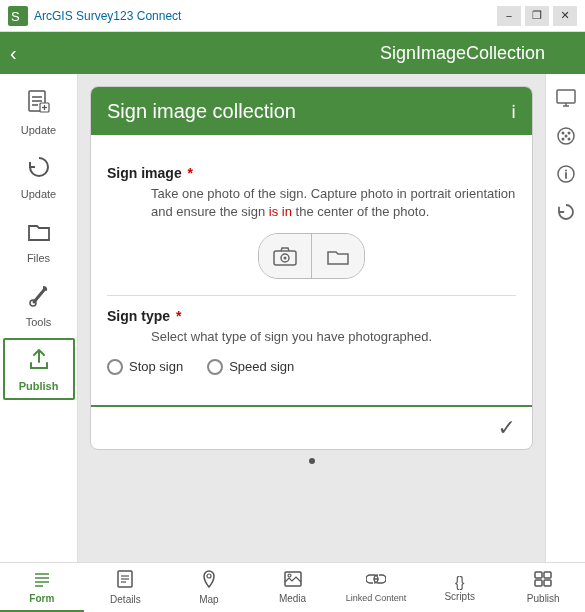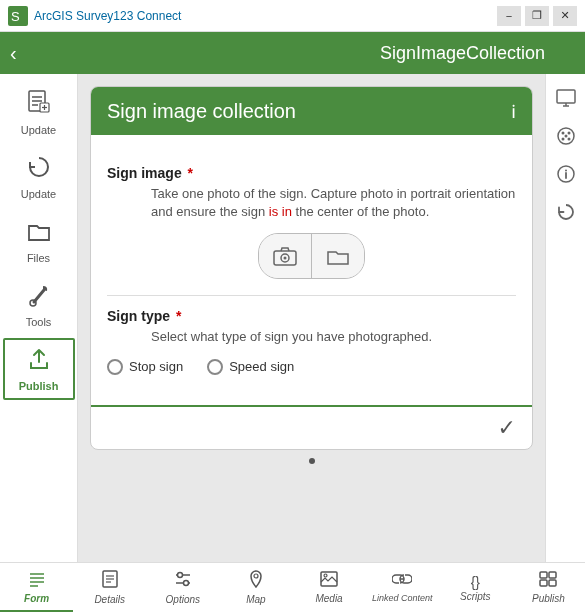--- a/index.html
+++ b/index.html
@@ -282,21 +282,20 @@
       border-bottom: 2px solid #4a8c3f;
     }
     .tab-icon {
       font-size: 18px;
       color: #555;
     }
     .tab-item.active .tab-icon { color: #4a8c3f; }
     .tab-label {
       font-size: 10px;
       color: #555;
-      font-style: italic;
     }
     .tab-item.active .tab-label { color: #4a8c3f; font-weight: 600; }
 
     .dot-indicator {
       display: flex;
       justify-content: center;
       padding: 2px 0 2px 0;
       background: #e8e8e8;
     }
     .dot {
@@ -516,31 +515,20 @@
       <svg width="16" height="18" viewBox="0 0 16 18">
         <rect x="1" y="1" width="14" height="16" rx="1" fill="none" stroke="#555" stroke-width="1.5"></rect>
         <line x1="4" y1="6" x2="12" y2="6" stroke="#555" stroke-width="1.2"></line>
         <line x1="4" y1="9" x2="12" y2="9" stroke="#555" stroke-width="1.2"></line>
         <line x1="4" y1="12" x2="9" y2="12" stroke="#555" stroke-width="1.2"></line>
       </svg>
     </span>
     <span class="tab-label">Details</span>
   </div>
 
-  <div class="tab-item">
-    <span class="tab-icon">
-      <svg width="18" height="18" viewBox="0 0 18 18">
-        <line x1="2" y1="5" x2="16" y2="5" stroke="#555" stroke-width="1.5"></line>
-        <circle cx="6" cy="5" r="2.5" fill="#fff" stroke="#555" stroke-width="1.5"></circle>
-        <line x1="2" y1="13" x2="16" y2="13" stroke="#555" stroke-width="1.5"></line>
-        <circle cx="12" cy="13" r="2.5" fill="#fff" stroke="#555" stroke-width="1.5"></circle>
-      </svg>
-    </span>
-    <span class="tab-label">Options</span>
-  </div>
 
   <div class="tab-item">
     <span class="tab-icon">
       <svg width="16" height="18" viewBox="0 0 16 18">
         <path d="M8 1 A5 5 0 0 1 13 6 C13 11 8 17 8 17 S3 11 3 6 A5 5 0 0 1 8 1 Z" fill="none" stroke="#555" stroke-width="1.5"></path>
         <circle cx="8" cy="6" r="2" fill="none" stroke="#555" stroke-width="1.2"></circle>
       </svg>
     </span>
     <span class="tab-label">Map</span>
   </div>

